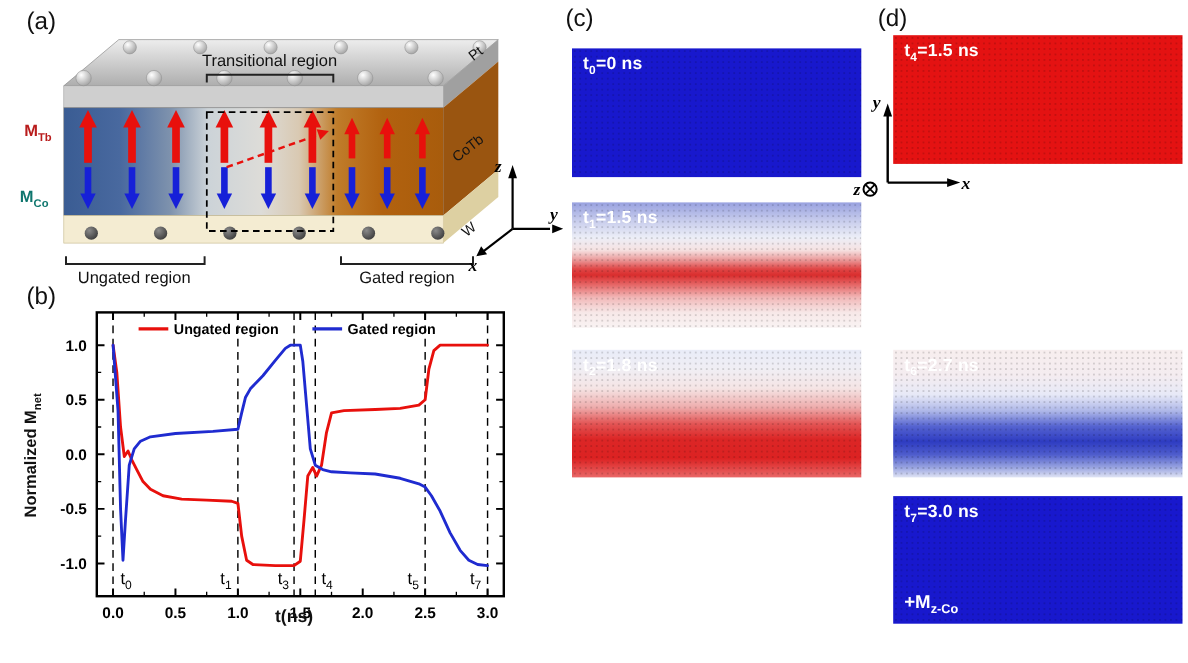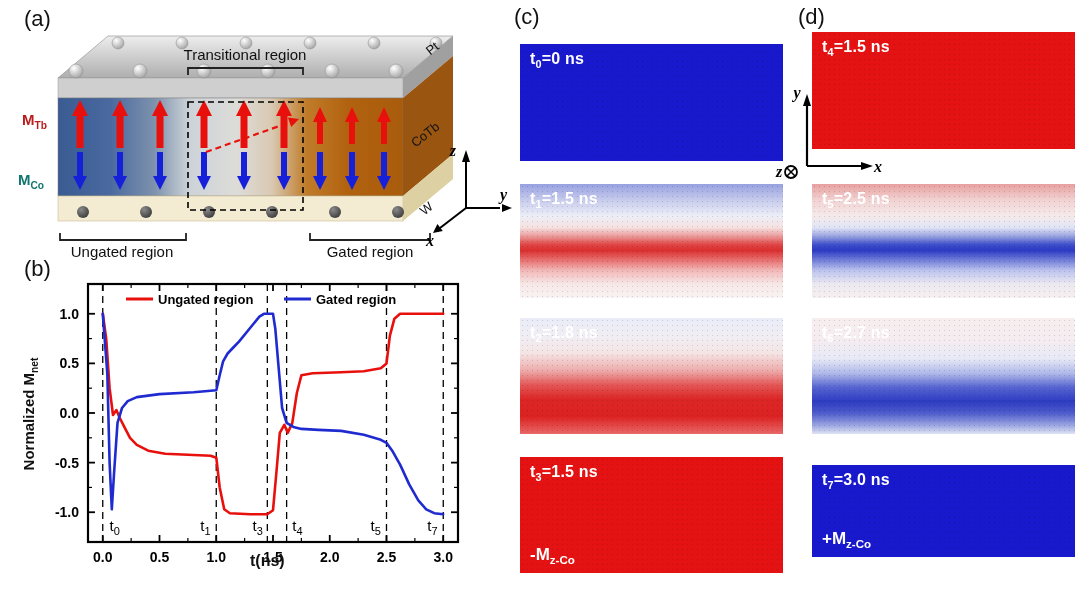--- a/index.html
+++ b/index.html
@@ -272,39 +272,30 @@
     <div class="snap-label"><span>t</span><sub>0</sub><span>=0 ns</span></div>
   </div>
   <div class="snap bg-c2" style="left:520px;top:184px;height:114px">
     <div class="tex"></div>
     <div class="snap-label"><span>t</span><sub>1</sub><span>=1.5 ns</span></div>
   </div>
   <div class="snap bg-c3" style="left:520px;top:318px;height:116px">
     <div class="tex"></div>
     <div class="snap-label"><span>t</span><sub>2</sub><span>=1.8 ns</span></div>
   </div>
-  <div class="snap bg-red" style="left:520px;top:457px;height:116px">
-    <div class="tex"></div>
-    <div class="snap-label"><span>t</span><sub>3</sub><span>=1.5 ns</span></div>
-    <div class="snap-bottom-label"><span>-M</span><sub>z-Co</sub></div>
-  </div>
 
   <div class="snap bg-red" style="left:812px;top:32px;height:117px">
     <div class="tex"></div>
     <div class="snap-label"><span>t</span><sub>4</sub><span>=1.5 ns</span></div>
   </div>
-  <div class="snap bg-d2" style="left:812px;top:184px;height:114px">
-    <div class="tex"></div>
-    <div class="snap-label"><span>t</span><sub>5</sub><span>=2.5 ns</span></div>
-  </div>
   <div class="snap bg-d3" style="left:812px;top:318px;height:116px">
     <div class="tex"></div>
     <div class="snap-label"><span>t</span><sub>6</sub><span>=2.7 ns</span></div>
   </div>
-  <div class="snap bg-blue" style="left:812px;top:465px;height:92px">
+  <div class="snap bg-blue" style="left:812px;top:451px;height:116px">
     <div class="tex"></div>
     <div class="snap-label"><span>t</span><sub>7</sub><span>=3.0 ns</span></div>
     <div class="snap-bottom-label"><span>+M</span><sub>z-Co</sub></div>
   </div>
 
   <svg class="abs" style="left:773px;top:84px" width="112" height="104" viewBox="0 0 112 104">
     <g stroke="#000" stroke-width="2.2">
       <line x1="34" y1="82" x2="34" y2="18"></line>
       <line x1="34" y1="82" x2="90" y2="82"></line>
     </g>

